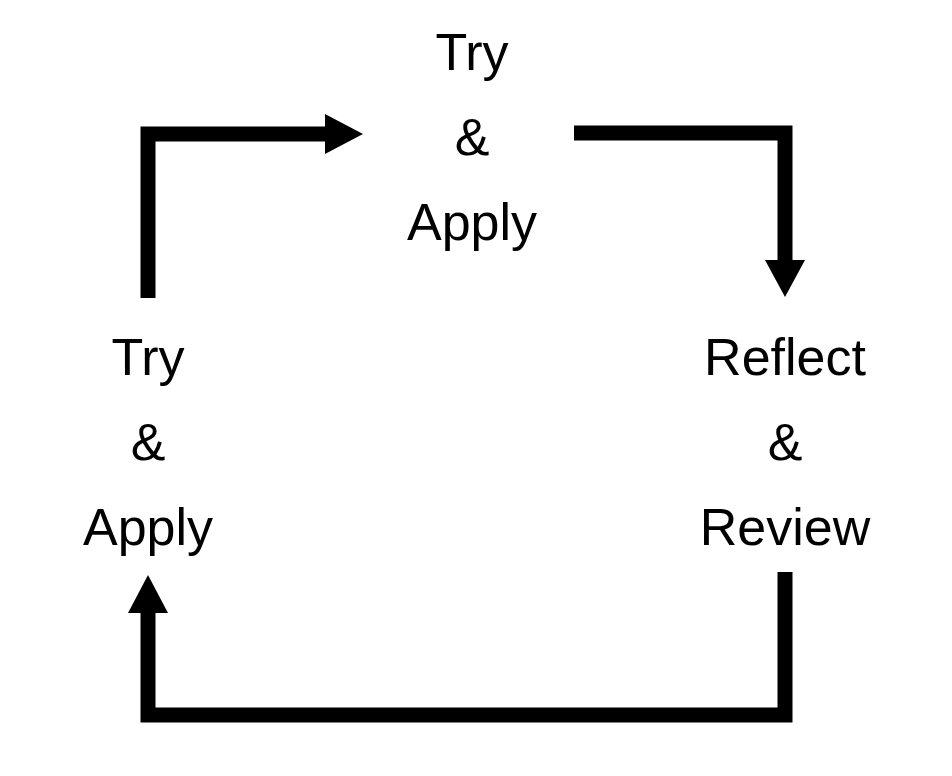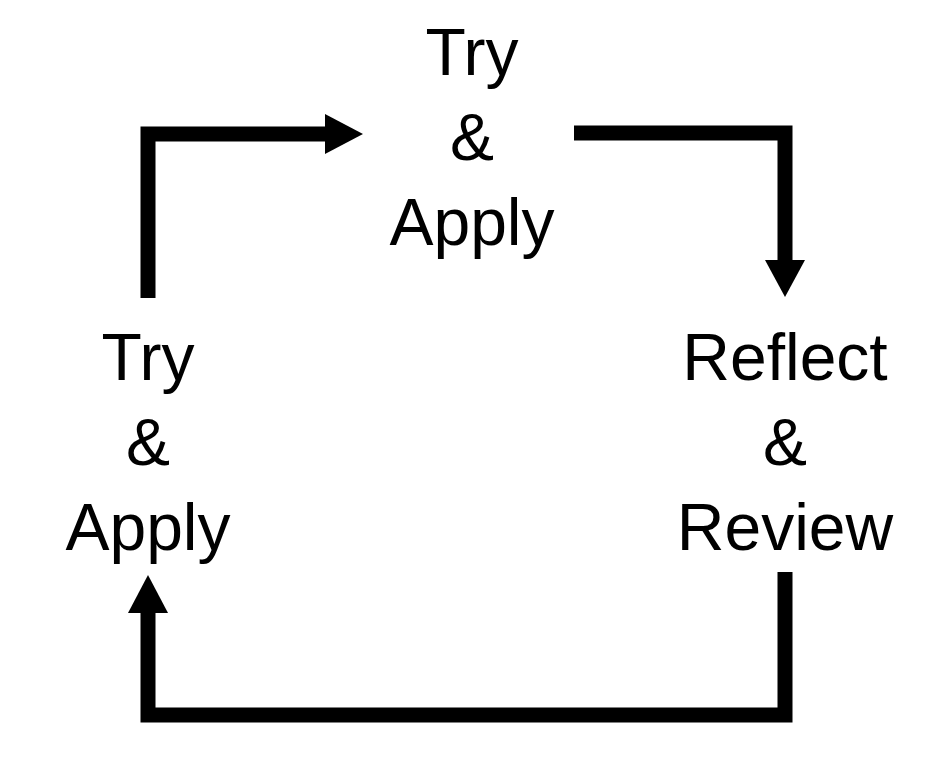--- a/index.html
+++ b/index.html
@@ -24,21 +24,21 @@
     left: 0;
     width: 952px;
     height: 776px;
     display: block;
   }
   .node-label {
     position: absolute;
     text-align: center;
     color: #000000;
     font-family: "Liberation Sans", "DejaVu Sans", sans-serif;
-    font-size: 66px;
+    font-size: 52px;
     line-height: 85px;
     font-weight: 400;
     white-space: nowrap;
     letter-spacing: 0px;
     user-select: none;
   }
   .node-label .line {
     display: block;
   }
   

